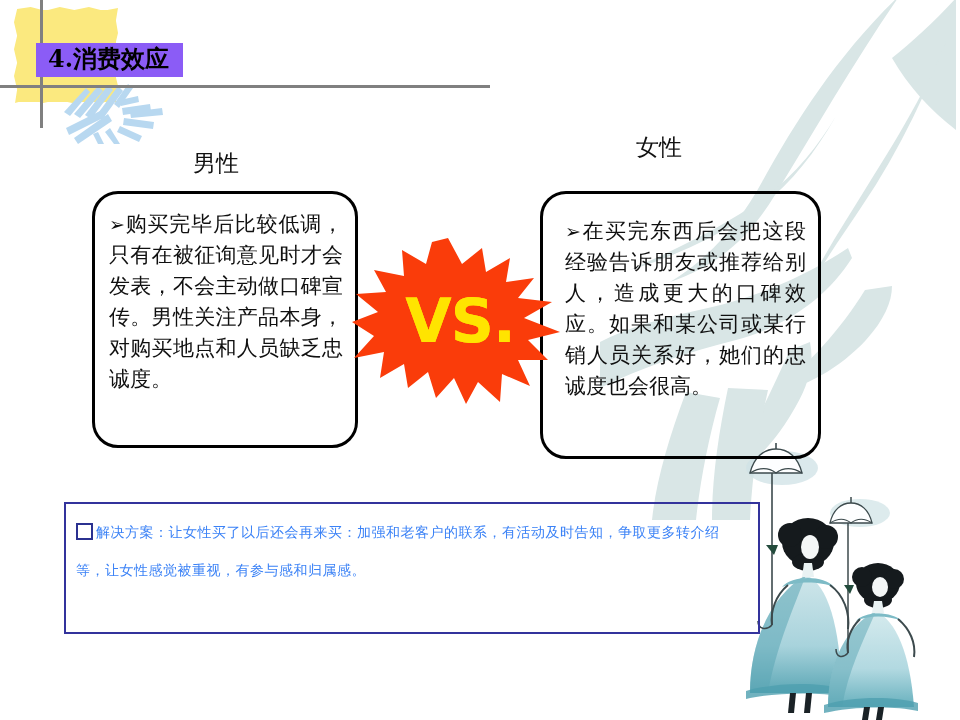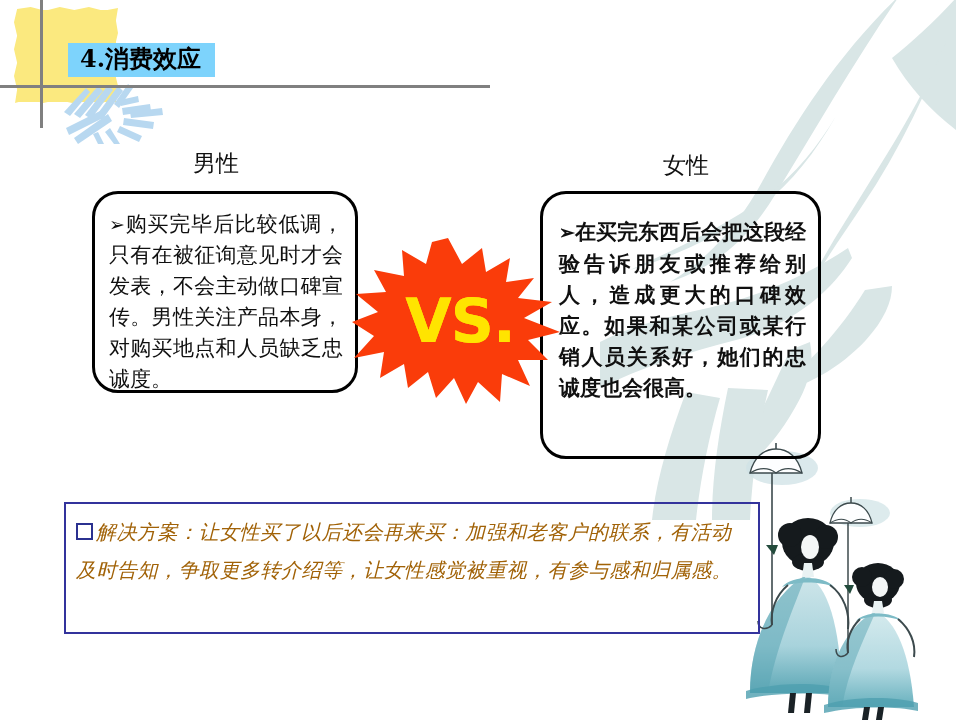--- a/index.html
+++ b/index.html
@@ -43,22 +43,22 @@
   .deco-brush{
     position:absolute;right:0;top:-10px;width:360px;height:560px;z-index:0;
   }
 
   .figures{
     position:absolute;right:10px;bottom:0px;width:230px;height:285px;z-index:4;
   }
 
   
   .title-band{
-    position:absolute;left:68px;top:43px;
-    background:#7dd3fc;
+    position:absolute;left:36px;top:43px;
+    background:#8b5cf6;
     padding:3px 14px 5px 12px;
     z-index:6;
   }
   .title-text{
     font-family:"DejaVu Serif","Liberation Serif",serif;
     font-weight:bold;
     font-size:24px;
     color:#000000;
     letter-spacing:0px;
     line-height:1.1;
@@ -68,45 +68,45 @@
   
   .gender-label{
     position:absolute;
     font-family:Liberation Sans, sans-serif;
     font-size:23px;
     color:#111;
     z-index:6;
     white-space:nowrap;
   }
   .gender-male{left:193px;top:148px;}
-  .gender-female{left:636px;top:150px;margin-left:27px;}
+  .gender-female{left:636px;top:132px;}
 
   
   .cmp-box{
     position:absolute;
     border:3px solid #000;
     border-radius:26px;
     background:transparent;
     box-sizing:border-box;
     z-index:5;
   }
-  .box-male{left:92px;top:191px;width:266px;height:202px;}
+  .box-male{left:92px;top:191px;width:266px;height:257px;}
   .box-female{left:540px;top:191px;width:281px;height:268px;}
 
   .cmp-text{
     font-family:"DejaVu Serif","Liberation Serif",serif;
     font-size:21px;
     line-height:31px;
     color:#101010;
     padding:15px 12px 0 14px;
     text-align:justify;
     text-justify:inter-character;
     word-break:break-all;
   }
-  .box-female .cmp-text{padding:22px 12px 0 16px;font-weight:bold;}
+  .box-female .cmp-text{padding:22px 12px 0 22px;}
   .arrow-bullet{font-size:19px;}
 
   
   .vs-burst{
     position:absolute;left:352px;top:236px;width:210px;height:170px;z-index:7;
   }
   .vs-text{
     position:absolute;left:0;top:0;width:210px;height:170px;
     display:flex;align-items:center;justify-content:center;
     font-family:"DejaVu Sans","Liberation Sans",sans-serif;
@@ -122,24 +122,23 @@
   
   .solution-box{
     position:absolute;left:64px;top:502px;width:696px;height:132px;
     border:2px solid #33339c;
     box-sizing:border-box;
     z-index:6;
     background:transparent;
   }
   .solution-text{
     font-family:"DejaVu Serif","Liberation Serif",serif;
-    font-size:20px;
+    font-size:14px;
     line-height:38px;
-    color:#a16207;
-    font-style:italic;
+    color:#3b82f6;
     padding:9px 12px 0 10px;
     letter-spacing:0.5px;
   }
   .sq-bullet{
     display:inline-block;
     width:13px;height:13px;
     border:2px solid #2b3190;
     margin-right:3px;
     vertical-align:middle;
     position:relative;top:-2px;

